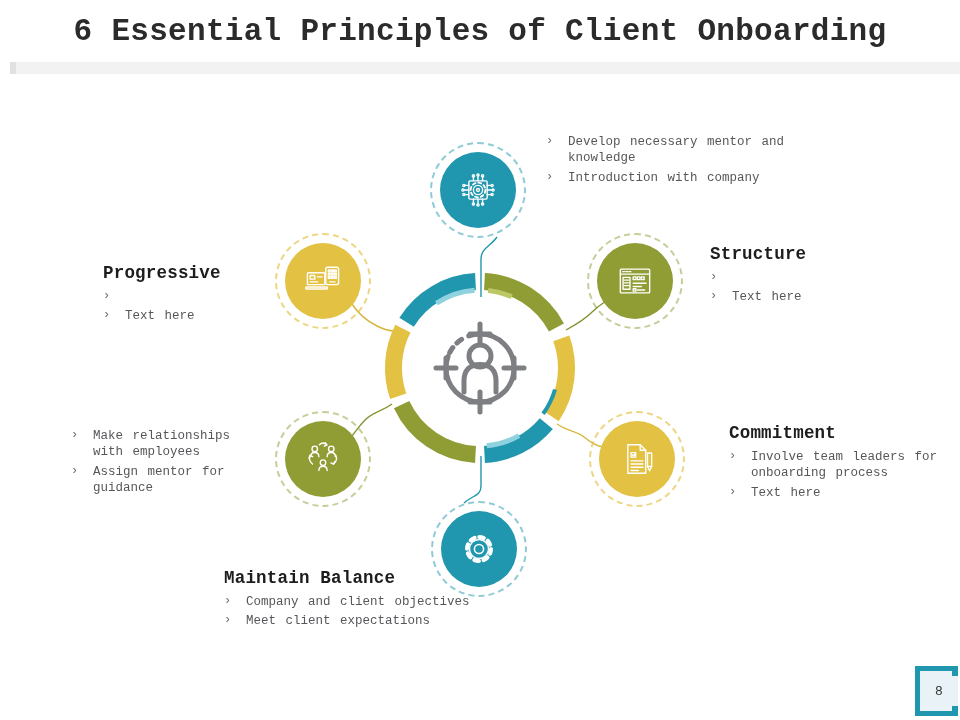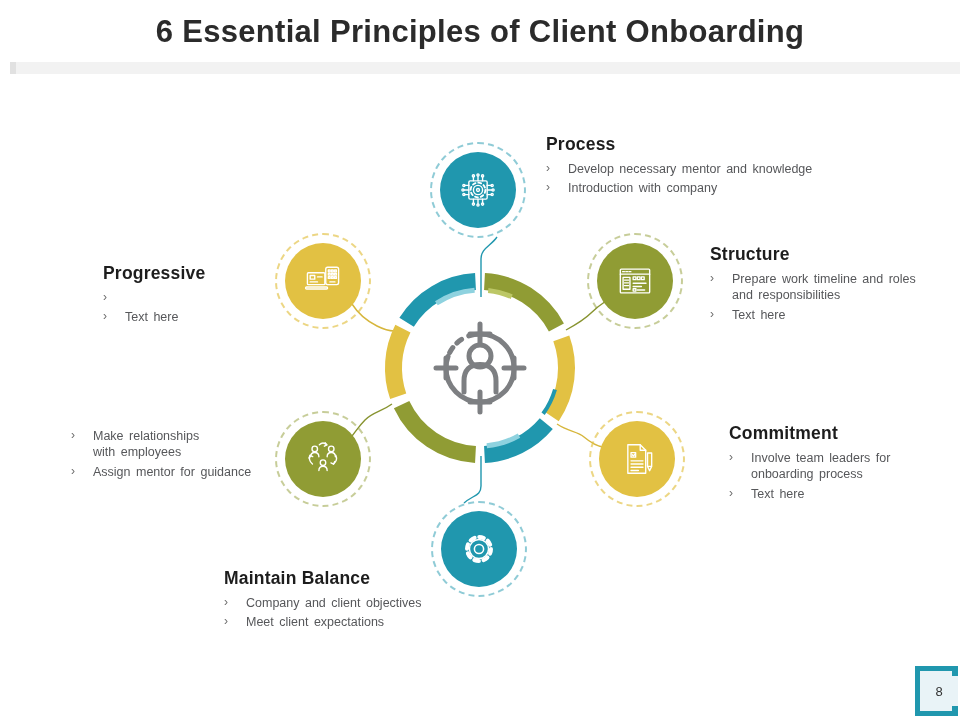--- a/index.html
+++ b/index.html
@@ -1,17 +1,17 @@
 <!DOCTYPE html>
 <html><head>
 <meta charset="utf-8">
 <style>
   html,body{margin:0;padding:0;background:#fff;}
   .slide{position:relative;width:960px;height:720px;background:#ffffff;overflow:hidden;
-         font-family:Liberation Sans, sans-serif;}
+         font-family:Liberation Mono, monospace;}
   .slide-title{position:absolute;top:14px;left:0;width:100%;text-align:center;
     font-size:31px;font-weight:bold;color:#2b2b2b;letter-spacing:.3px;}
   .title-bar{position:absolute;top:62px;left:10px;width:950px;height:12px;background:#f2f2f2;}
   .title-bar::before{content:"";position:absolute;left:0;top:0;width:6px;height:100%;background:#e1e1e1;}
 
   .overlay{position:absolute;left:0;top:0;width:960px;height:720px;pointer-events:none;}
 
   .node{position:absolute;width:76px;height:76px;border-radius:50%;
         display:flex;align-items:center;justify-content:center;z-index:3;}
   .node-ring{position:absolute;width:92px;height:92px;border-radius:50%;border:2px dashed;z-index:2;}
@@ -182,37 +182,34 @@
         <rect x="33.2" y="15.6" width="2" height="2"></rect>
         <rect x="36.6" y="15.6" width="2" height="2"></rect>
       <rect x="29.8" y="19.2" width="2" height="2"></rect>
         <rect x="33.2" y="19.2" width="2" height="2"></rect>
         <rect x="36.6" y="19.2" width="2" height="2"></rect>
       <path d="M31.5,25 h5.5"></path>
     </svg>
   </div>
 
   <div class="label l-process">
-    <h3>Process</h3>
     <div class="bullet">
       <span class="marker">›</span>
       <span class="btext">Develop necessary mentor and knowledge</span>
       </div>
     <div class="bullet">
       <span class="marker">›</span>
       <span class="btext">Introduction with company</span>
       </div>
   </div>
 
   <div class="label l-structure">
     <h3>Structure</h3>
     <div class="bullet">
       <span class="marker">›</span>
-      <span class="btext">Prepare work timeline and roles
-and responsibilities</span>
       </div>
     <div class="bullet">
       <span class="marker">›</span>
       <span class="btext">Text here</span>
       </div>
   </div>
 
   <div class="label l-commitment">
     <h3>Commitment</h3>
     <div class="bullet">

